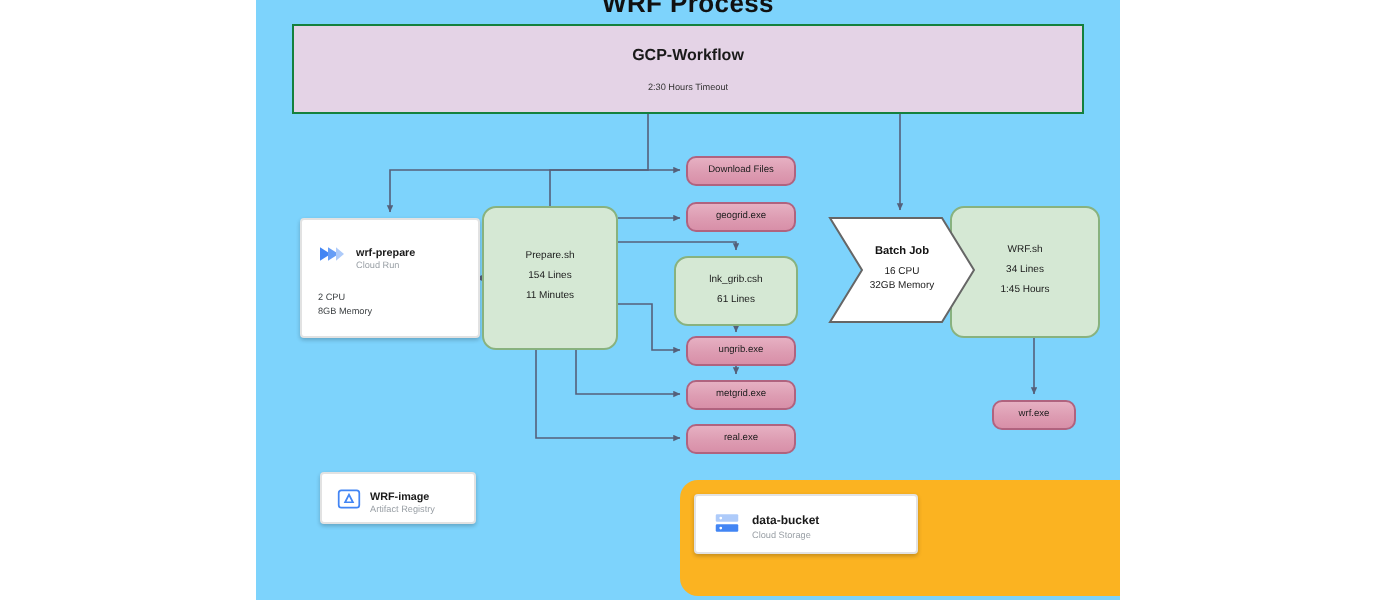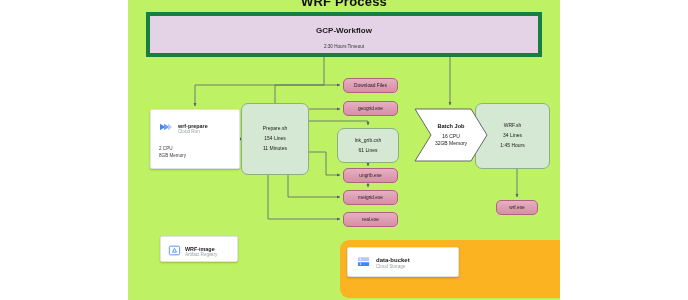--- a/index.html
+++ b/index.html
@@ -5,40 +5,40 @@
   html,body{margin:0;padding:0;background:#ffffff;}
   body{
     width:688px;height:300px;overflow:hidden;position:relative;
     font-family:"Liberation Sans","DejaVu Sans",sans-serif;
     color:#1c1c1c;
   }
 
   
   #canvas{
     position:absolute;left:128px;top:0;width:432px;height:300px;
-    background:#bef264;
+    background:#7dd3fc;
     overflow:hidden;
   }
 
   
   #wires{position:absolute;left:0;top:0;width:432px;height:300px;}
 
   .node{position:absolute;box-sizing:border-box;}
 
   
   #title{
     position:absolute;left:0;top:-6px;width:432px;text-align:center;
     font-size:13px;font-weight:bold;letter-spacing:.2px;color:#111;
     z-index:6;
   }
 
   
   #workflow{
     left:18px;top:12px;width:396px;height:45px;
-    background:#e4d3e6;border:4px solid #15803d;
+    background:#e4d3e6;border:1px solid #15803d;
     z-index:3;
   }
   #workflow .wf-title{
     position:absolute;left:0;right:0;top:10px;text-align:center;
     font-size:8px;font-weight:bold;color:#1a1a1a;
   }
   #workflow .wf-sub{
     position:absolute;left:0;right:0;top:28px;text-align:center;
     font-size:4.6px;color:#333;
   }

